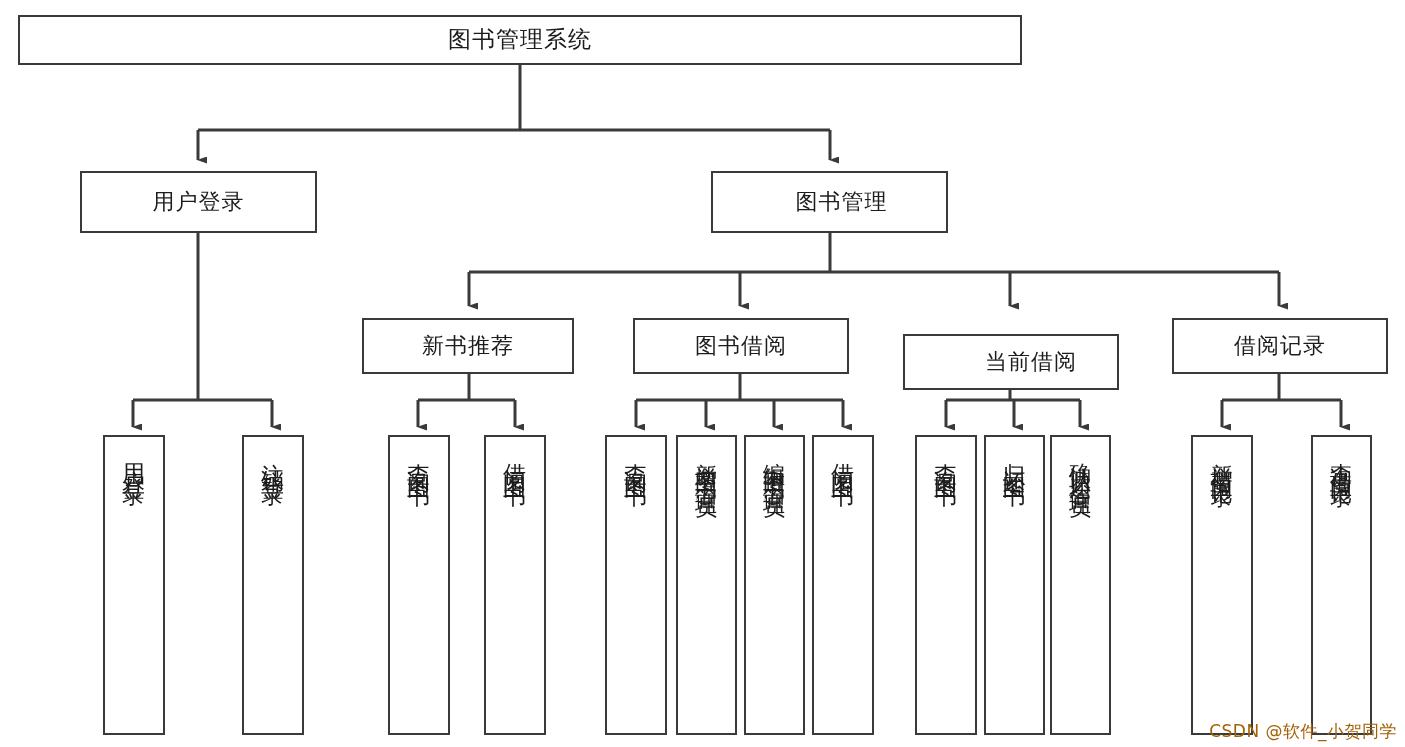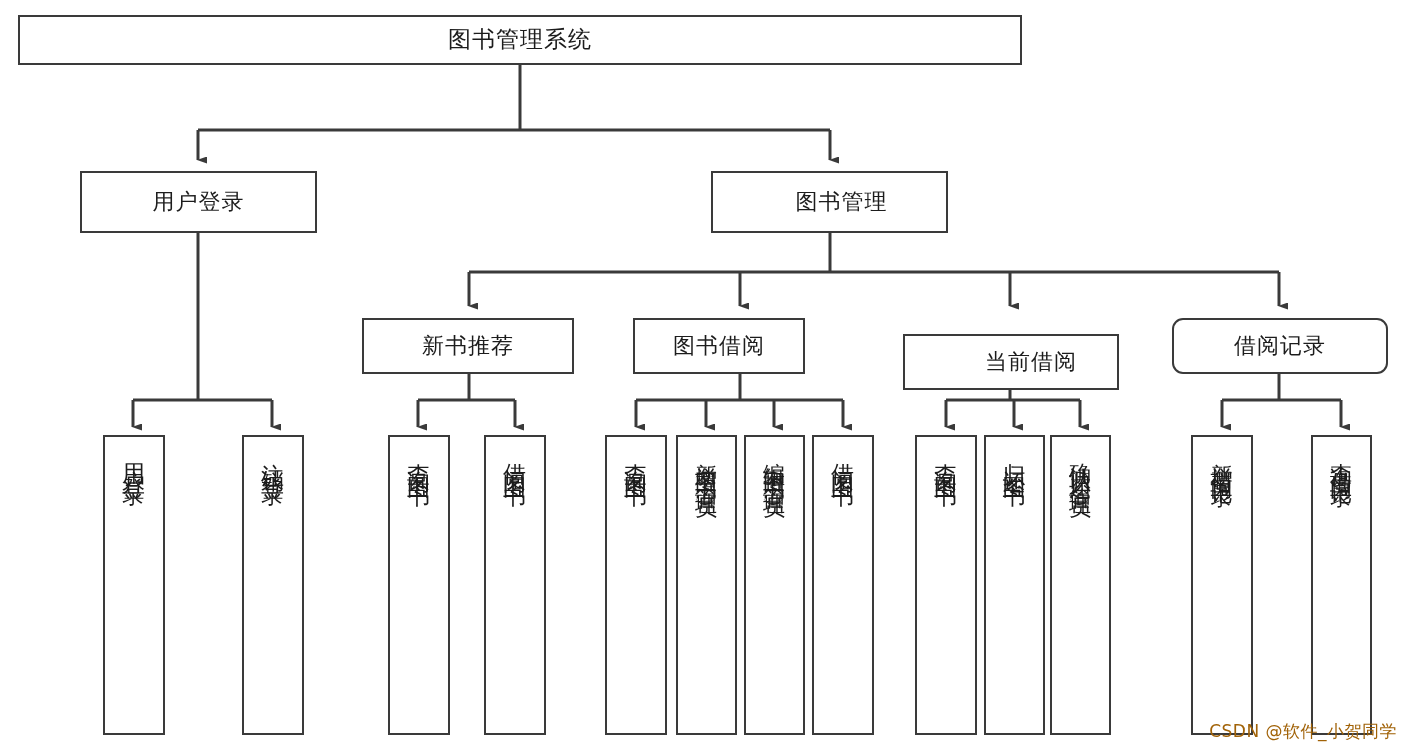--- a/index.html
+++ b/index.html
@@ -138,29 +138,29 @@
   </div>
 
   <div class="node horizontal" style="left:711px; top:171px; width:237px; height:62px;padding-left:24px;">
     <span>图书管理</span>
   </div>
 
   <div class="node horizontal" style="left:362px; top:318px; width:212px; height:56px;">
     <span>新书推荐</span>
   </div>
 
-  <div class="node horizontal" style="left:633px; top:318px; width:172px; height:56px;">
+  <div class="node horizontal" style="left:633px; top:318px; width:216px; height:56px;">
     <span>图书借阅</span>
   </div>
 
   <div class="node horizontal" style="left:903px; top:334px; width:216px; height:56px;padding-left:40px;">
     <span>当前借阅</span>
   </div>
 
-  <div class="node horizontal" style="left:1172px; top:318px; width:216px; height:56px;border-radius:11px;">
+  <div class="node horizontal" style="left:1172px; top:318px; width:216px; height:56px;">
     <span>借阅记录</span>
   </div>
 
   <div class="node vertical" style="left:103px; top:435px; width:62px; height:300px;">
     <span>用户登录</span>
   </div>
 
   <div class="node vertical" style="left:242px; top:435px; width:62px; height:300px;">
     <span>注销登录</span>
   </div>

